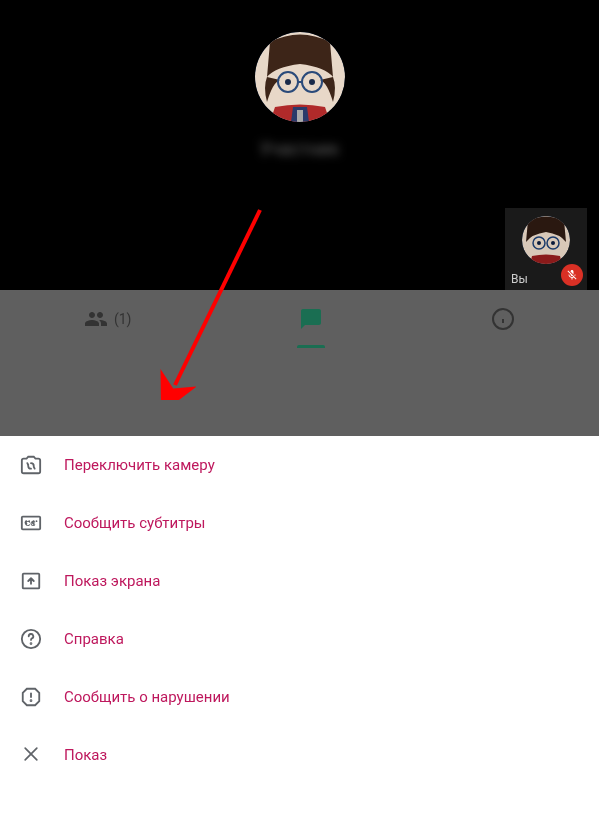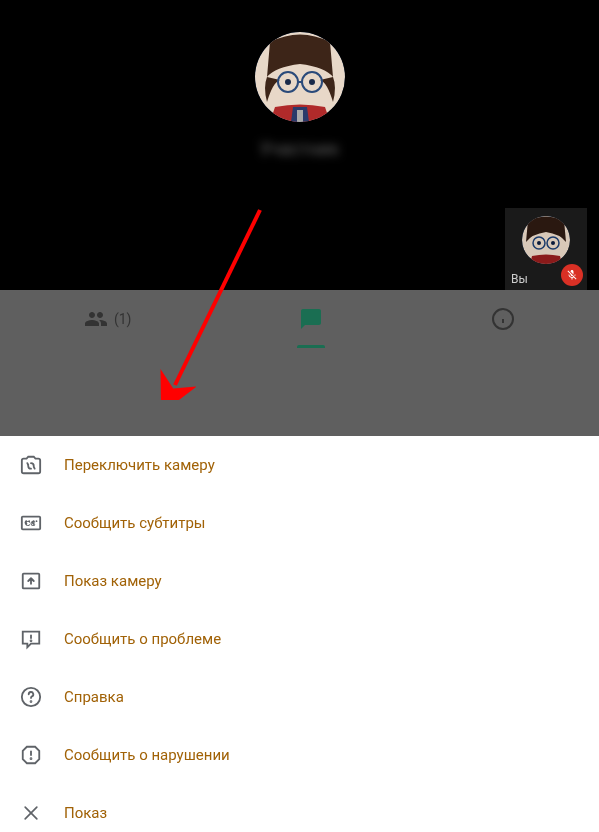--- a/index.html
+++ b/index.html
@@ -133,27 +133,26 @@
       gap: 22px;
       padding: 18px 20px;
       cursor: pointer;
       color: #202124;
       font-size: 15px;
     }
     .menu-item .menu-icon {
       width: 22px;
       height: 22px;
       display: flex;
-      align-items: center;
       justify-content: center;
       flex-shrink: 0;
       font-weight: bold;
     }
     .menu-label {
-      color: #a16207;
+      color: #be185d;
     }
     .arrow-annotation {
       position: absolute;
       left: 160px;
       top: 200px;
       pointer-events: none;
       z-index: 10;
     }
   </style>
 </head>
@@ -245,33 +244,23 @@
     <span class="menu-label">Сообщить субтитры</span>
   </div>
 
   <div class="menu-item">
     <span class="menu-icon">
       <svg width="22" height="22" viewBox="0 0 24 24" fill="none" stroke="#5f6368" stroke-width="2">
         <rect x="3" y="4" width="18" height="16" rx="1"></rect>
         <path d="M12 15V9M9 12l3-3 3 3" stroke-linecap="round" stroke-linejoin="round"></path>
       </svg>
     </span>
-    <span class="menu-label">Показ камеру</span>
-  </div>
-
-  <div class="menu-item">
-    <span class="menu-icon">
-      <svg width="22" height="22" viewBox="0 0 24 24" fill="none" stroke="#5f6368" stroke-width="2">
-        <path d="M21 4H3v13h5v4l4-4h9V4z"></path>
-        <line x1="12" y1="8" x2="12" y2="11" stroke-linecap="round"></line>
-        <circle cx="12" cy="14" r="0.5" fill="#5f6368"></circle>
-      </svg>
-    </span>
-    <span class="menu-label">Сообщить о проблеме</span>
-  </div>
+    <span class="menu-label">Показ экрана</span>
+  </div>
+
 
   <div class="menu-item">
     <span class="menu-icon">
       <svg width="22" height="22" viewBox="0 0 24 24" fill="none" stroke="#5f6368" stroke-width="2">
         <circle cx="12" cy="12" r="10"></circle>
         <path d="M9.5 9a2.5 2.5 0 1 1 3.5 2.3c-.7.3-1 1-1 1.7" stroke-linecap="round"></path>
         <circle cx="12" cy="17" r="0.5" fill="#5f6368"></circle>
       </svg>
     </span>
     <span class="menu-label">Справка</span>

